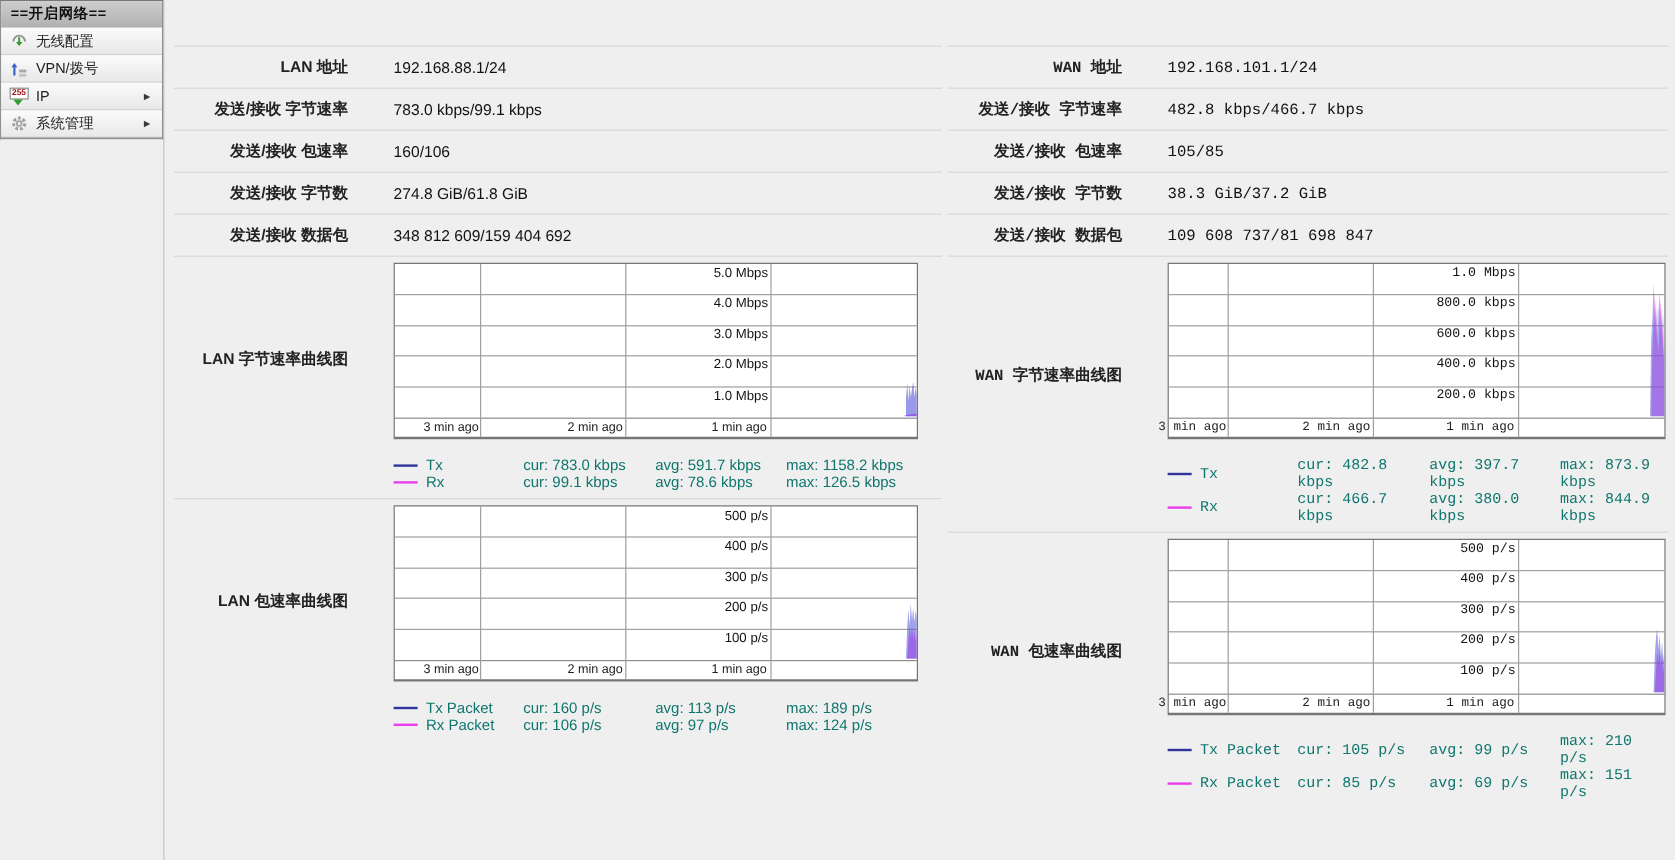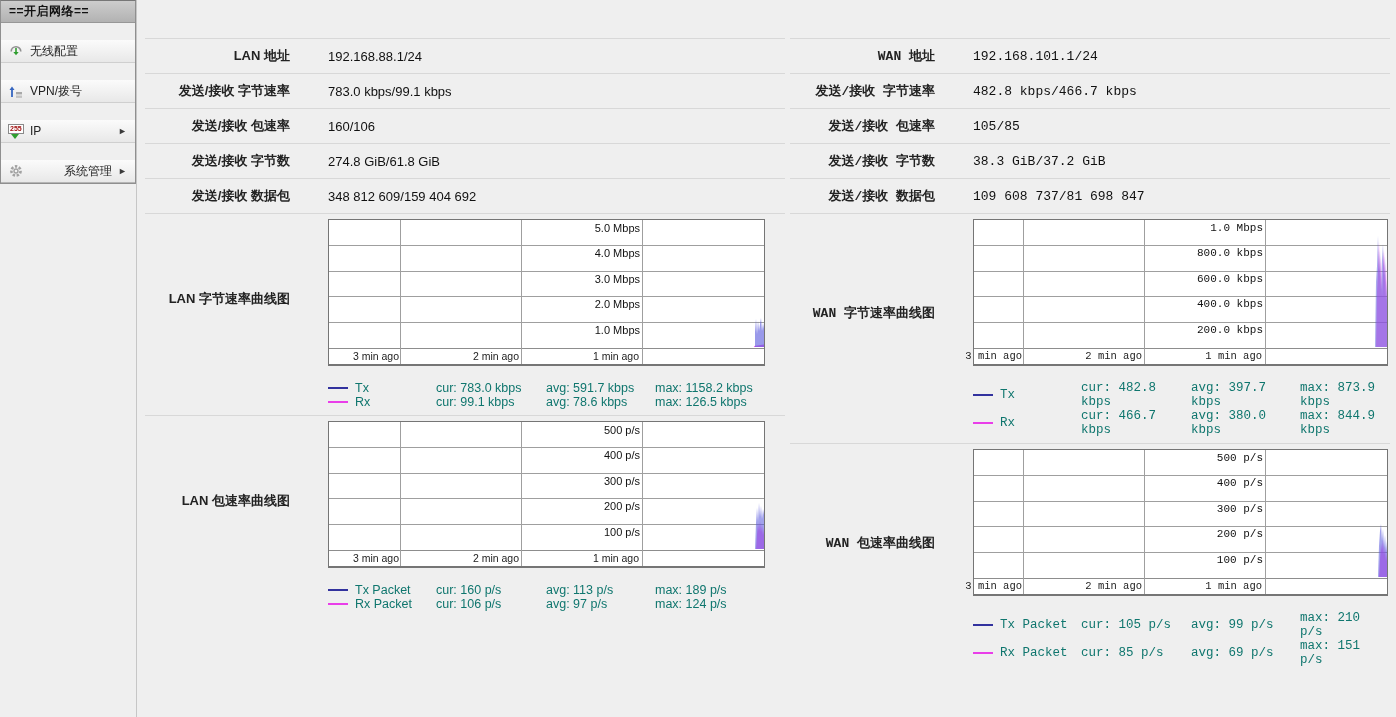--- a/index.html
+++ b/index.html
@@ -15,23 +15,23 @@
   .menu { border:1px solid #8f8f8f; border-top-color:#777; }
   .menu-title {
     height:22px; display:flex; align-items:center; padding-left:8px;
     background:linear-gradient(#cdcdcd,#b2b2b2);
     font-weight:bold; font-size:12px; color:#111; border-bottom:1px solid #979797;
     letter-spacing:0.5px;
   }
   .menu-item {
     height:23px; display:flex; align-items:center; gap:6px; padding:0 5px 0 7px;
     background:linear-gradient(#fbfbfb,#e8e8e8); border-bottom:1px solid #cfcfcf;
-    font-size:12px; color:#222; cursor:pointer;margin-top:17px;
-  }
-  .menu-item:last-child { border-bottom:1px solid #b5b5b5;text-align:right; }
+    font-size:12px; color:#222; cursor:pointer;
+  }
+  .menu-item:last-child { border-bottom:1px solid #b5b5b5; }
   .mi-icon { width:16px; height:16px; flex-shrink:0; position:relative; display:inline-block; }
   .mi-label { flex:1; white-space:nowrap; }
   .submenu-arrow { font-size:9px; color:#3a3a3a; margin-right:3px; }
   .badge255 {
     position:absolute; top:1px; left:0; font-size:7px; line-height:8px;
     border:1px solid #8a8a8a; background:#fff; color:#a01010; padding:0 1px; font-weight:bold;
   }
   .green-dn {
     position:absolute; bottom:0; left:3px; width:0; height:0;
     border-left:4px solid transparent; border-right:4px solid transparent; border-top:5px solid #2f9e2f;

